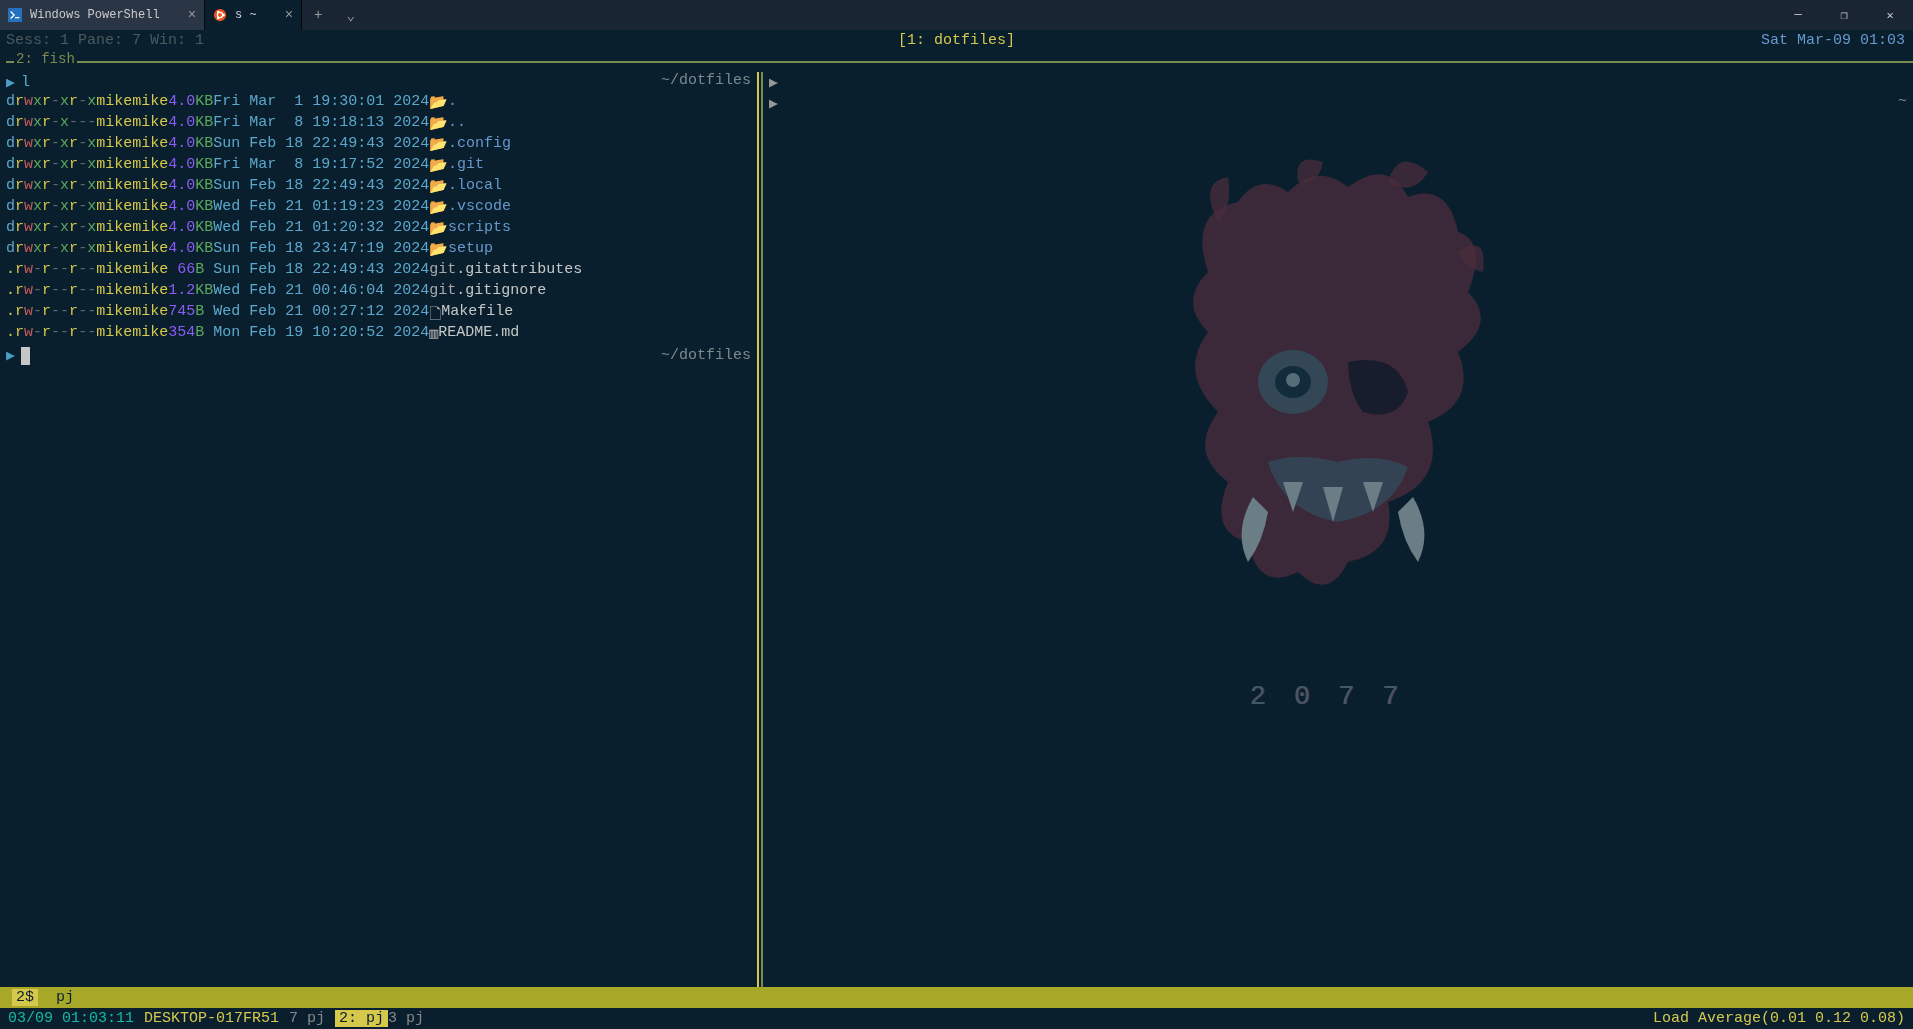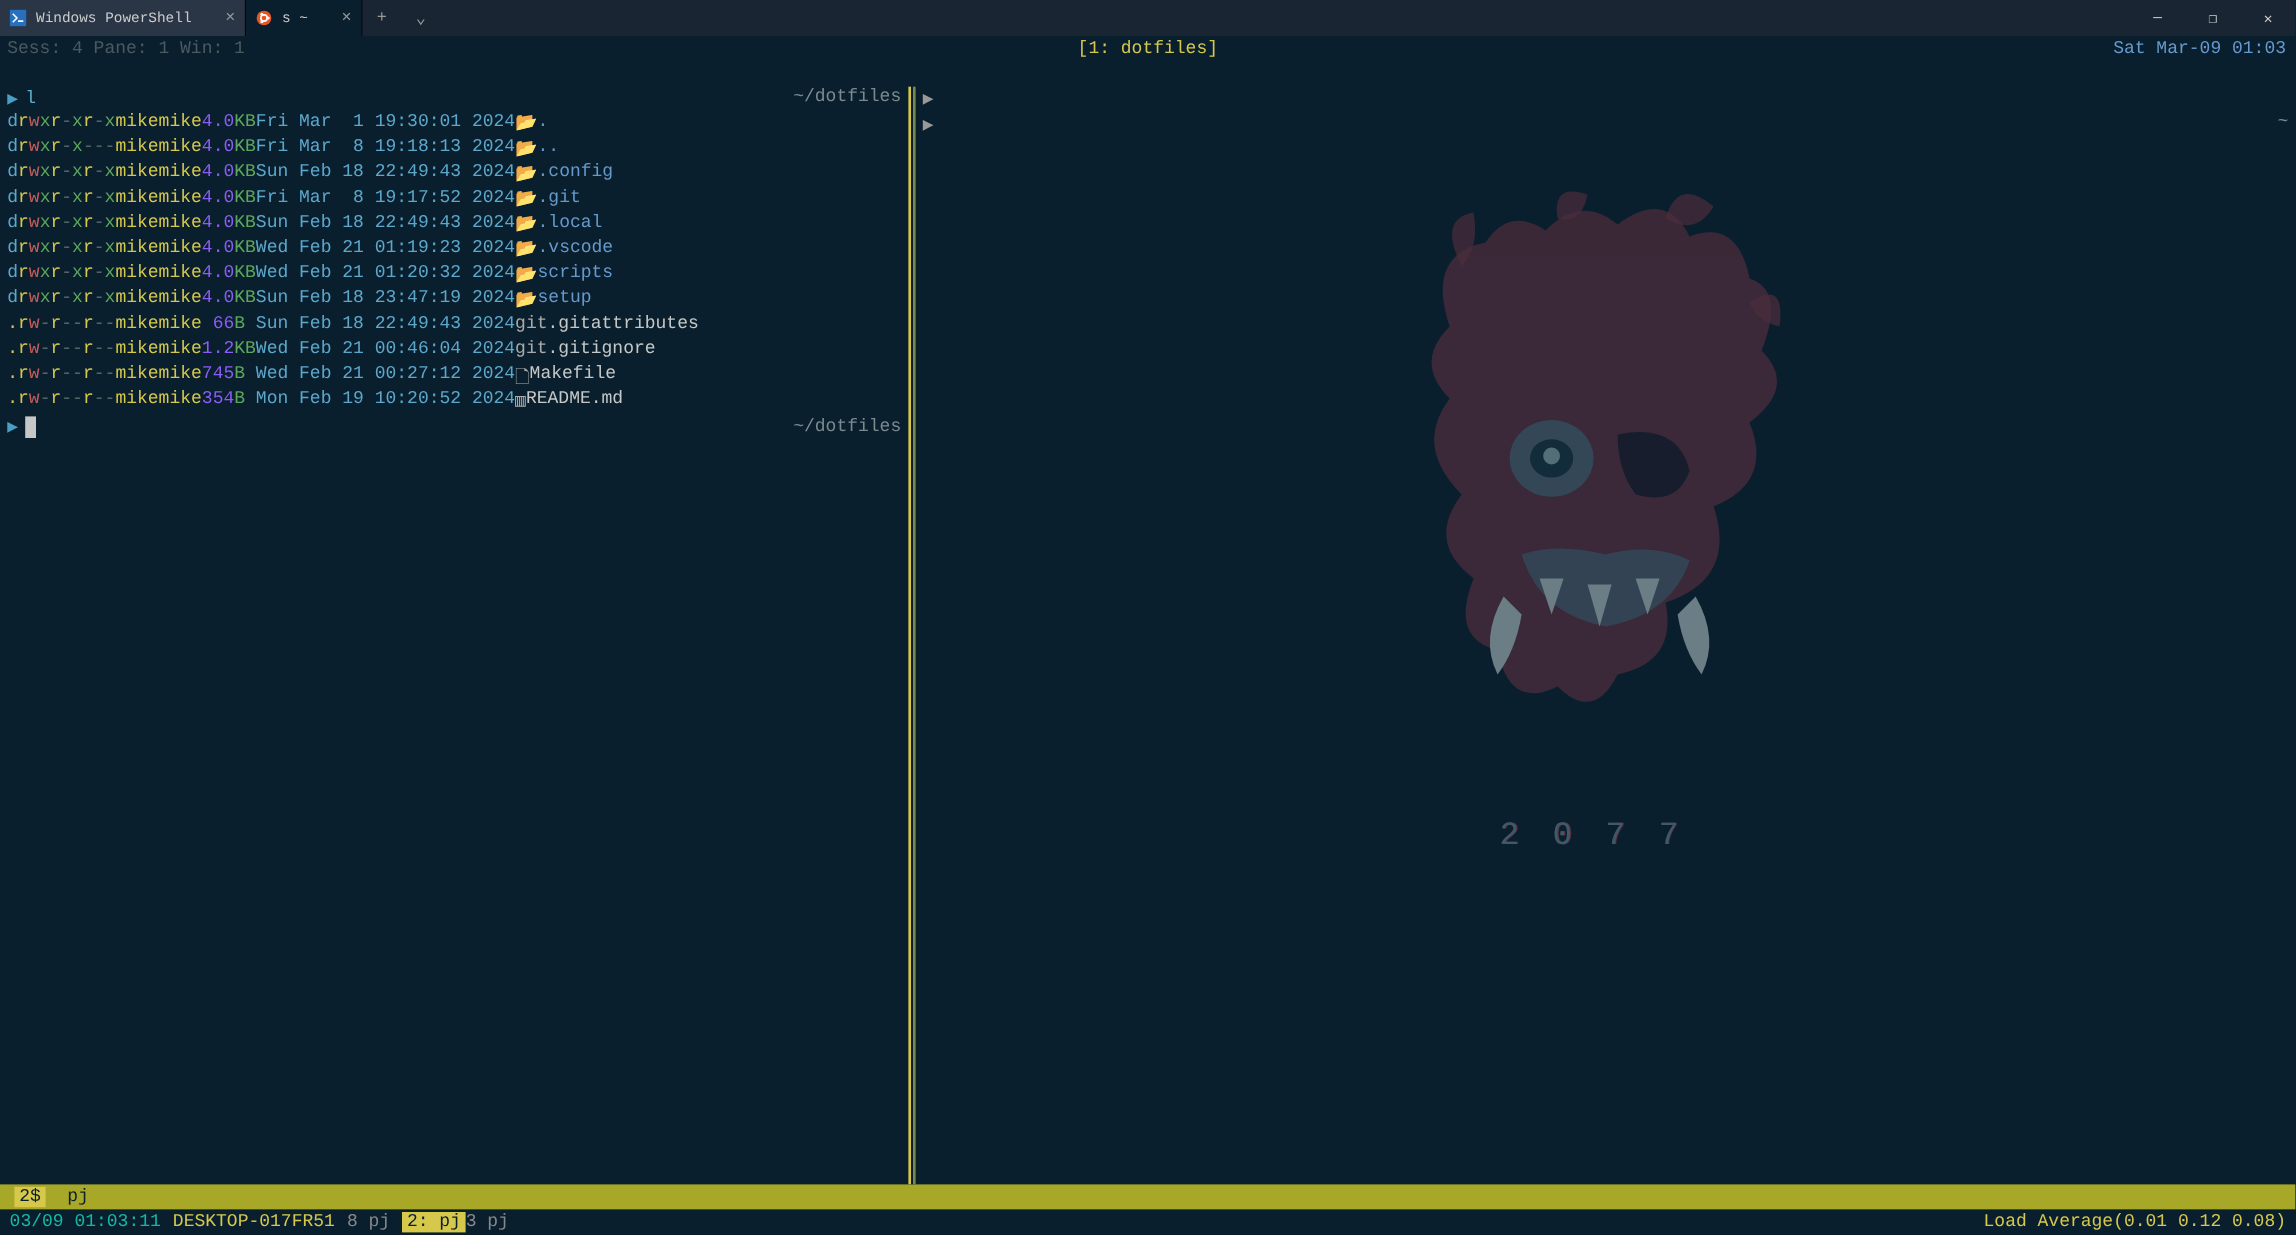--- a/index.html
+++ b/index.html
@@ -259,27 +259,31 @@
     <div class="tab-btn">⌄</div>
   </div>
   <div class="win-controls">
     <div class="win-btn">─</div>
     <div class="win-btn">❐</div>
     <div class="win-btn">✕</div>
   </div>
 </div>
 
 <div class="tmux-top">
-  <span class="tmux-sess" style="padding-left:6px">Sess: 4 Pane: 1 Win: 1</span>
+  <span class="tmux-sess" style="padding-left:6px">Sess: 1 Pane: 7 Win: 1</span>
   <span class="tmux-wintitle">[1: dotfiles]</span>
   <span class="tmux-clock">Sat Mar-09 01:03</span>
 </div>
 
 <div class="panes-titlerow">
   <div style="width:6px"></div>
+  <div class="pane-title-right">
+    <div class="pane-border-top dim"></div>
+    <span class="pane-label dim">2: fish</span>
+  </div>
 </div>
 
 <div class="panes">
   <div class="pane-left">
     <div class="prompt-line">
       <span class="prompt-arrow">▶</span>
       <span class="prompt-cmd">l</span>
       <span class="path-label" style="top:0">~/dotfiles</span>
     </div>
     <div id="ls-output">
@@ -331,16 +335,16 @@
 
 <div class="screen-bar">
   <span class="screen-num">2$</span>
   <span class="screen-cmd">pj</span>
 </div>
 
 <div class="status-bar">
   <div class="status-left">
     <span class="status-time">03/09 01:03:11</span>
     <span class="status-host">DESKTOP-017FR51</span>
-    <span id="status-wins"><span class="status-win" style="margin-right: 10px;">8 pj</span><span class="status-win active" style="margin-right: 0;">2: pj</span><span class="status-win" style="margin-right: 10px;">3 pj</span></span>
+    <span id="status-wins"><span class="status-win" style="margin-right: 10px;">7 pj</span><span class="status-win active" style="margin-right: 0;">2: pj</span><span class="status-win" style="margin-right: 10px;">3 pj</span></span>
   </div>
   <span class="status-load">Load Average(0.01 0.12 0.08)</span>
 </div>
 
 </body></html>

